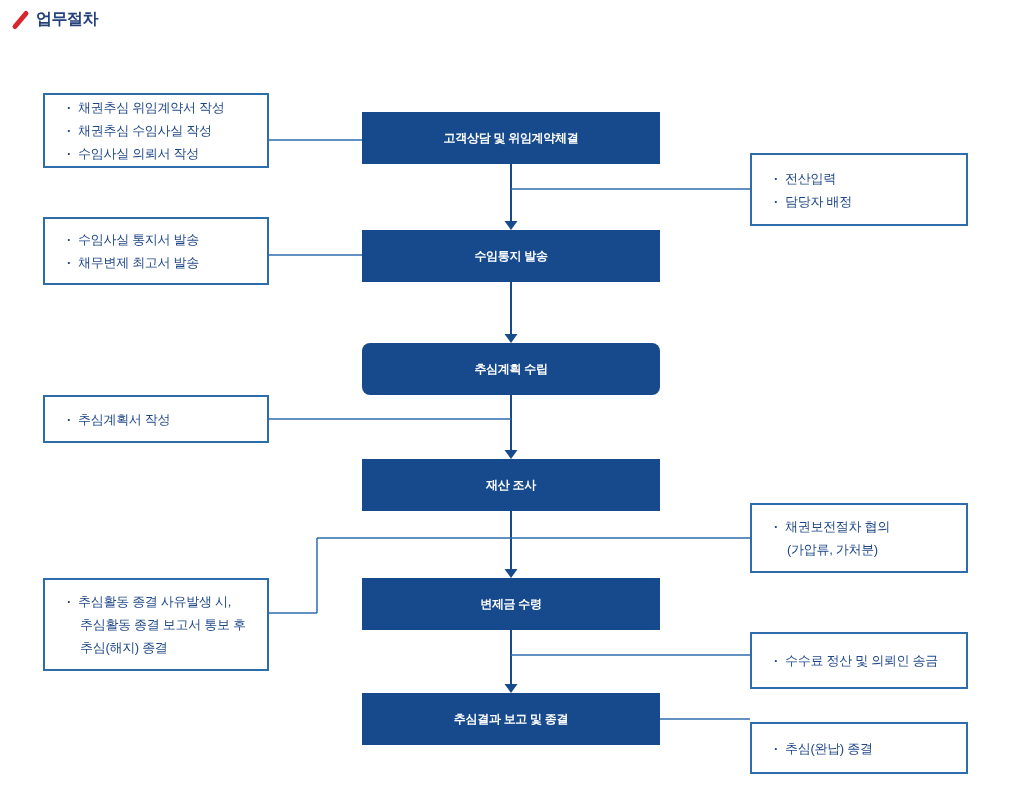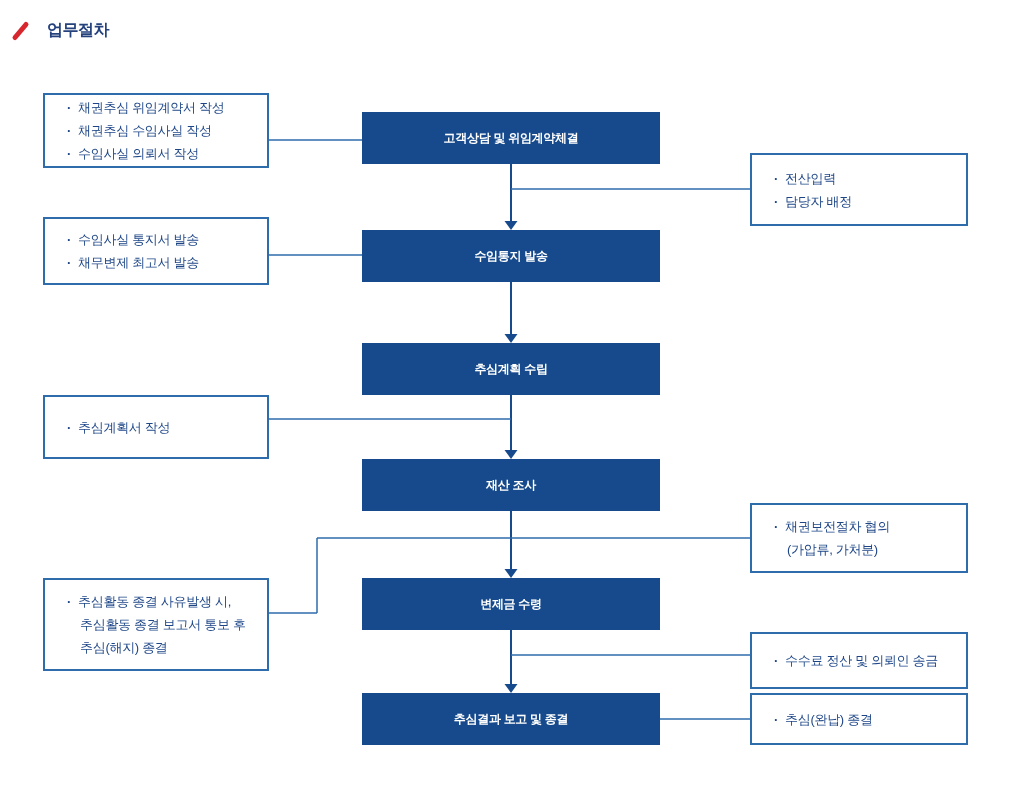--- a/index.html
+++ b/index.html
@@ -7,21 +7,21 @@
     position:relative;width:1024px;height:785px;background:#ffffff;overflow:hidden;
     font-family:"Liberation Sans","DejaVu Sans",sans-serif;
   }
   
   .title-row{position:absolute;left:12px;top:8px;display:flex;align-items:center;gap:12px;}
   .slash{
     width:5px;height:22px;background:#d8262e;border-radius:3px;
     transform:rotate(40deg);margin-left:6px;
   }
   .title{
-    margin:12px;font-size:16px;font-weight:700;color:#25427d;letter-spacing:-0.5px;
+    margin:1px;font-size:16px;font-weight:700;color:#25427d;letter-spacing:-0.5px;
   }
   
   .lines{position:absolute;left:0;top:0;}
   .flowline{stroke:#164a8c;stroke-width:2;fill:none;}
   .branchline{stroke:#2e6cac;stroke-width:1.5;fill:none;}
   .arrowhead{fill:#164a8c;}
   
   .step{
     position:absolute;left:362px;width:298px;height:52px;
     background:#164a8c;color:#ffffff;
@@ -75,21 +75,21 @@
     <path class="branchline" d="M511 655 H750"></path>
     <path class="branchline" d="M660 719 H750"></path>
   </svg>
 
   <div class="step" style="top:112px;">
     <span>고객상담 및 위임계약체결</span>
   </div>
   <div class="step" style="top:230px;">
     <span>수임통지 발송</span>
   </div>
-  <div class="step" style="top:343px;">
+  <div class="step" style="top:343px;border-radius:8px;">
     <span>추심계획 수립</span>
   </div>
   <div class="step" style="top:459px;">
     <span>재산 조사</span>
   </div>
   <div class="step" style="top:578px;">
     <span>변제금 수령</span>
   </div>
   <div class="step" style="top:693px;">
     <span>추심결과 보고 및 종결</span>
@@ -97,37 +97,37 @@
 
   <div class="note note-left" style="top:93px;height:75px;">
     <div class="ln bullet">채권추심 위임계약서 작성</div>
     <div class="ln bullet">채권추심 수임사실 작성</div>
     <div class="ln bullet">수임사실 의뢰서 작성</div>
   </div>
   <div class="note note-left" style="top:217px;height:68px;">
     <div class="ln bullet">수임사실 통지서 발송</div>
     <div class="ln bullet">채무변제 최고서 발송</div>
   </div>
-  <div class="note note-left" style="top:395px;height:64px;">
+  <div class="note note-left" style="top:395px;height:48px;">
     <div class="ln bullet">추심계획서 작성</div>
   </div>
   <div class="note note-left" style="top:578px;height:93px;">
     <div class="ln bullet">추심활동 종결 사유발생 시,</div>
     <div class="ln cont">추심활동 종결 보고서 통보 후</div>
     <div class="ln cont">추심(해지) 종결</div>
   </div>
 
   <div class="note note-right" style="top:153px;height:73px;">
     <div class="ln bullet">전산입력</div>
     <div class="ln bullet">담당자 배정</div>
   </div>
   <div class="note note-right" style="top:503px;height:70px;">
     <div class="ln bullet">채권보전절차 협의</div>
     <div class="ln cont">(가압류, 가처분)</div>
   </div>
   <div class="note note-right" style="top:632px;height:57px;">
     <div class="ln bullet">수수료 정산 및 의뢰인 송금</div>
   </div>
-  <div class="note note-right" style="top:693px;height:52px;">
+  <div class="note note-right" style="top:722px;height:52px;">
     <div class="ln bullet">추심(완납) 종결</div>
   </div>
 
 </div>
 
 </body></html>

